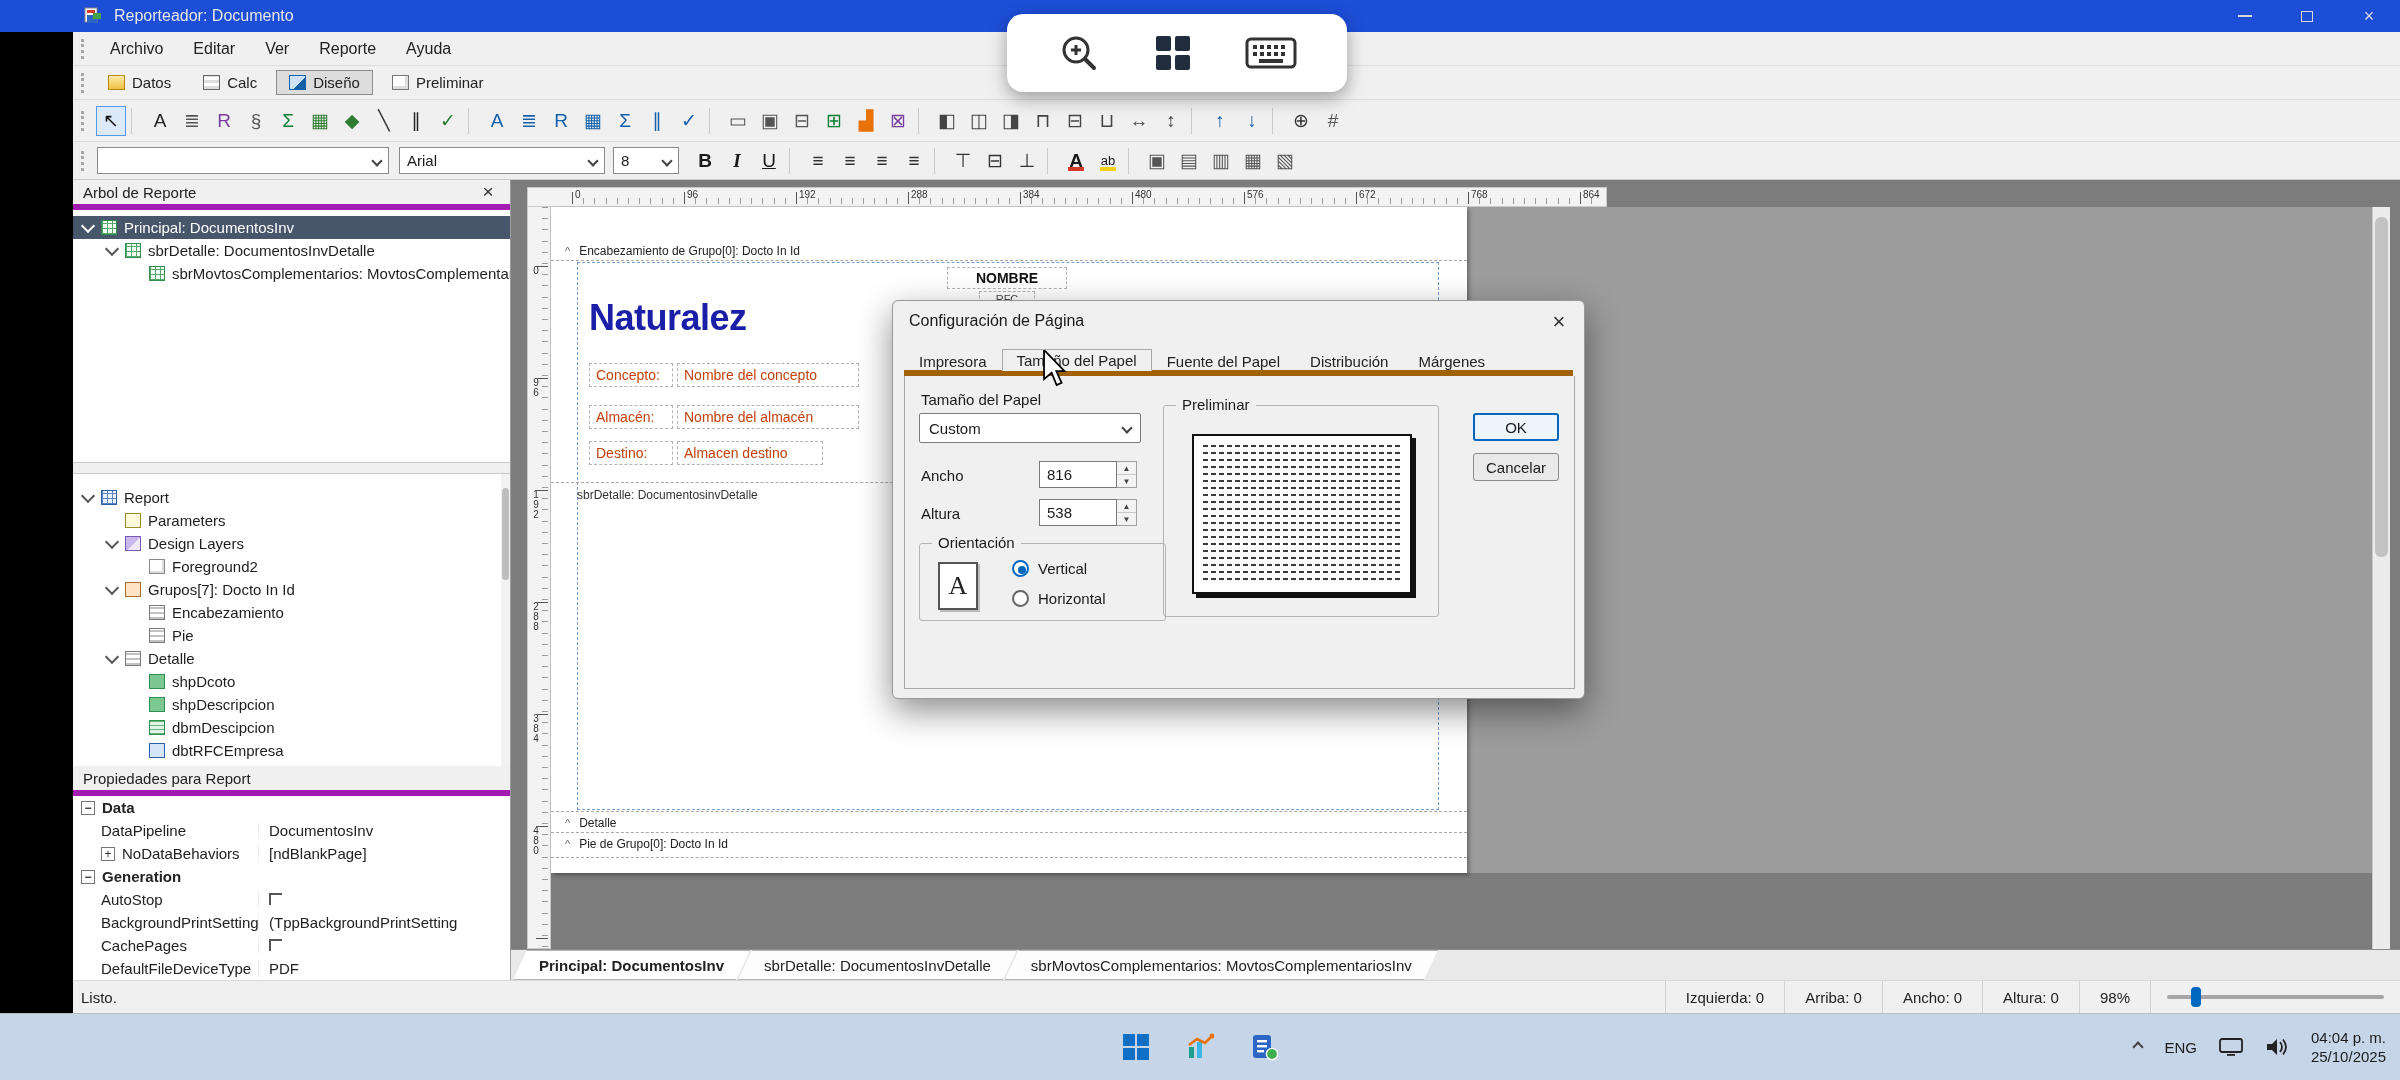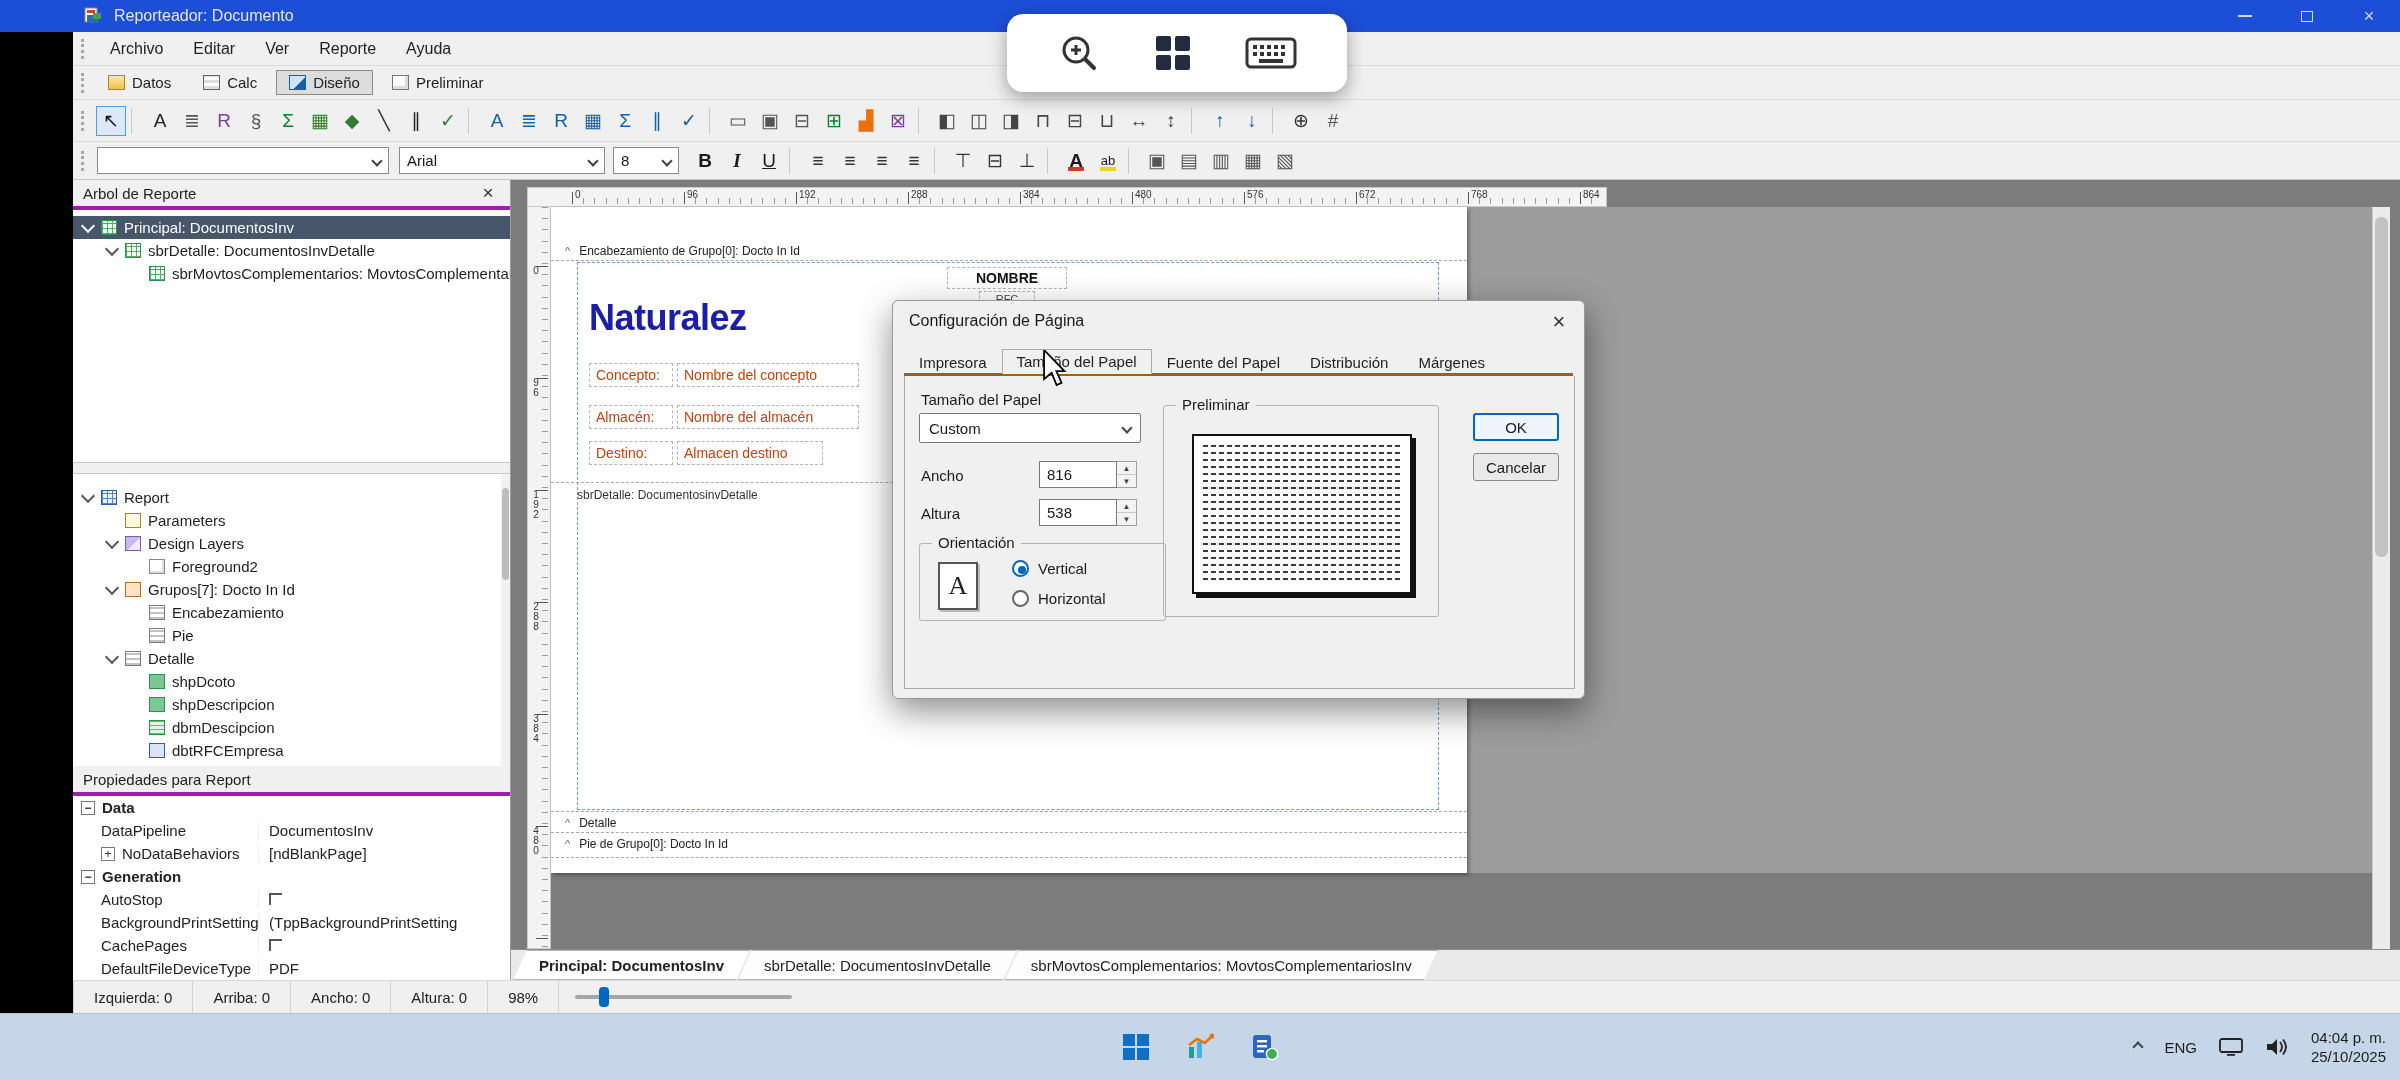--- a/index.html
+++ b/index.html
@@ -48,21 +48,21 @@
   .tbi.un{text-decoration:underline;}
   .tbi.fontcolor{position:relative;font-weight:bold;}
   .tbi.fontcolor::after{content:"";position:absolute;left:6px;right:6px;bottom:4px;height:4px;background:#d03a2b;}
   .tbi.highlight{position:relative;font-size:13px;}
   .tbi.highlight::after{content:"";position:absolute;left:6px;right:6px;bottom:4px;height:4px;background:#f2d11b;}
   .chev-down,.chev-up{width:8px;height:8px;border-right:2px solid #444;border-bottom:2px solid #444;display:inline-block;transform:rotate(45deg);}
   .chev-up{transform:rotate(-135deg);}
 
   
   #leftpanel{left:73px;top:180px;width:438px;height:800px;background:#fff;border-right:1px solid #9d9d9d;}
-  .panelhead{height:30px;background:#f0f0f0;border-bottom:4px solid #a21caf;display:flex;align-items:center;justify-content:space-between;padding:0 10px;font-size:15px;color:#222;}
+  .panelhead{height:30px;background:#f0f0f0;border-bottom:6px solid #a21caf;display:flex;align-items:center;justify-content:space-between;padding:0 10px;font-size:15px;color:#222;}
   .panelhead .closex{font-size:19px;color:#333;width:24px;text-align:center;}
   #tree1{height:252px;overflow:hidden;padding-top:6px;position:relative;}
   #splitter{height:12px;background:#f0f0f0;border-top:1px solid #c9c9c9;border-bottom:1px solid #c9c9c9;}
   #tree2wrap{height:292px;position:relative;overflow:hidden;}
   #tree2{padding-top:12px;}
   .trow{height:23px;display:flex;align-items:center;font-size:15px;white-space:nowrap;overflow:hidden;color:#1e1e1e;}
   .trow.sel{background:#47566b;color:#fff;}
   .chev{width:10px;height:10px;flex:none;margin-right:8px;}
   .chev.down{border-left:2px solid #555;border-bottom:2px solid #555;transform:rotate(-45deg);margin-top:-4px;}
   .trow.sel .chev.down{border-color:#fff;}
@@ -142,21 +142,21 @@
   #winlogo span{background:#0e6fc4;}
   #tray{position:absolute;right:14px;top:0;height:100%;display:flex;align-items:center;gap:22px;}
   #tray .lang{font-size:15px;color:#1c1c1c;}
   #clock{text-align:right;font-size:15px;color:#1c1c1c;line-height:19px;}
 
   
   #dialog{left:892px;top:300px;width:693px;height:399px;background:#f0f0f0;border:1px solid #999;border-radius:6px;
     box-shadow:0 12px 34px rgba(0,0,0,.45);z-index:40;}
   #dlgtitle{position:absolute;left:16px;top:11px;font-size:16px;color:#1a1a1a;}
   #dlgclose{position:absolute;right:10px;top:6px;width:30px;height:30px;display:flex;align-items:center;justify-content:center;font-size:22px;color:#333;}
-  #dlgtabs{position:absolute;left:11px;top:48px;right:11px;height:27px;display:flex;border-bottom:3px solid #a16207;}
+  #dlgtabs{position:absolute;left:11px;top:48px;right:11px;height:27px;display:flex;border-bottom:6px solid #a16207;}
   .dtab{padding:0 14px;font-size:15px;color:#222;display:flex;align-items:center;border:1px solid transparent;margin-top:3px;}
   .dtab.active{background:#f0f0f0;border:1px solid #a8a8a8;border-bottom:1px solid #f0f0f0;margin-top:0;margin-bottom:-1px;}
   #dlgframe{position:absolute;left:11px;top:75px;width:671px;height:313px;border:1px solid #a8a8a8;border-top:none;}
   .dlabel{position:absolute;font-size:15px;color:#1a1a1a;}
   #papercombo{position:absolute;left:26px;top:112px;width:222px;height:30px;background:#fff;border:1px solid #7a7a7a;border-radius:2px;display:flex;align-items:center;justify-content:space-between;padding:0 9px;font-size:15px;}
   .numfield{position:absolute;width:78px;height:27px;background:#fff;border:1px solid #7a7a7a;font-size:15px;display:flex;align-items:center;padding-left:7px;}
   .spinner{position:absolute;width:20px;height:27px;border:1px solid #a0a0a0;border-left:none;background:#f3f3f3;display:flex;flex-direction:column;}
   .spinner span{flex:1;display:flex;align-items:center;justify-content:center;font-size:8px;color:#444;}
   .spinner span:first-child{border-bottom:1px solid #c9c9c9;}
   .groupbox{position:absolute;border:1px solid #b4b4b4;border-radius:3px;}
@@ -546,20 +546,21 @@
     </div>
     <div class="btab">
       <span>sbrDetalle: DocumentosInvDetalle</span>
     </div>
     <div class="btab">
       <span>sbrMovtosComplementarios: MovtosComplementariosInv</span>
     </div>
   </div>
 
 <div class="abs" id="statusbar">
+  <span id="statusmsg">Listo.</span>
   <span class="sfield">Izquierda: 0</span>
   <span class="sfield">Arriba: 0</span>
   <span class="sfield">Ancho: 0</span>
   <span class="sfield">Altura: 0</span>
   <span class="sfield">98%</span>
   <div id="zoomslider">
     <div class="track">
         <div class="thumb"></div>
       </div>
   </div>

